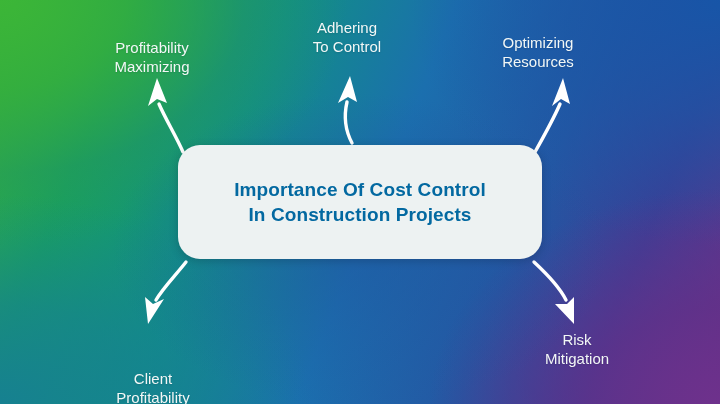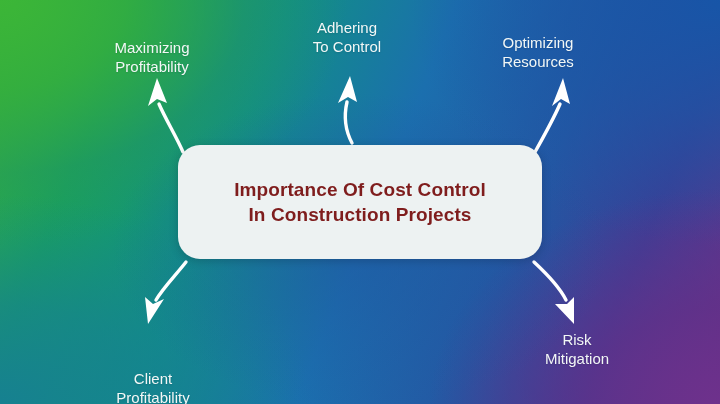--- a/index.html
+++ b/index.html
@@ -62,21 +62,21 @@
     height: 114px;
     background: #edf2f2;
     border-radius: 22px;
     box-shadow: 0 2px 10px rgba(0,0,0,0.18);
     display: flex;
     flex-direction: column;
     align-items: center;
     justify-content: center;
   }
   .card-title-line {
-    color: #7f1d1d;
+    color: #0369a1;
     font-size: 19px;
     font-weight: bold;
     line-height: 25px;
     letter-spacing: 0.1px;
     white-space: nowrap;
     text-align: left;
   }
 
   
   .label {
@@ -141,22 +141,22 @@
       <path class="arrowhead" d="M 574,324 L 555,304 L 567,304 L 574,297 Z"></path>
     </g>
   </svg>
 
   <div class="card">
     <div class="card-title-line">Importance Of Cost Control</div>
     <div class="card-title-line">In Construction Projects</div>
   </div>
 
   <div class="label lbl-maximizing">
+    <span class="ln">Profitability</span>
     <span class="ln">Maximizing</span>
-    <span class="ln">Profitability</span>
   </div>
 
   <div class="label lbl-adhering">
     <span class="ln">Adhering</span>
     <span class="ln">To Control</span>
   </div>
 
   <div class="label lbl-optimizing">
     <span class="ln">Optimizing</span>
     <span class="ln">Resources</span>

